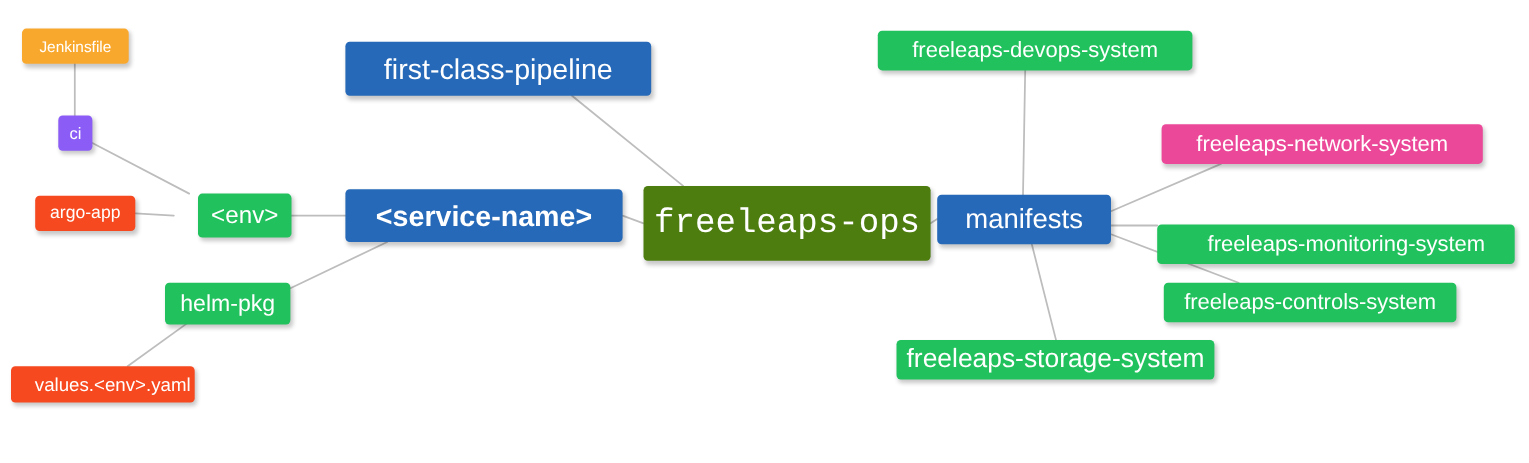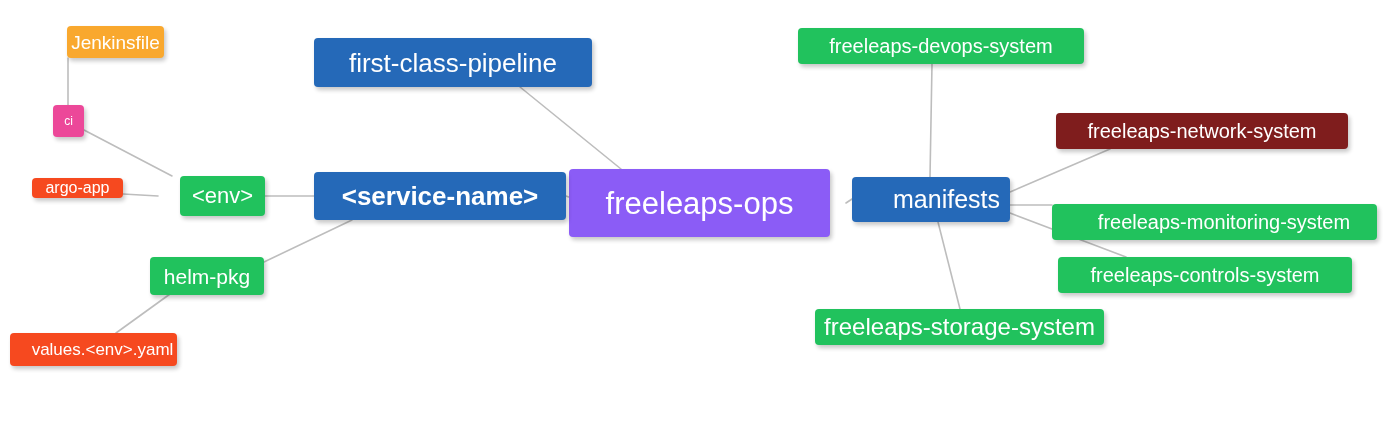--- a/index.html
+++ b/index.html
@@ -62,59 +62,59 @@
       <line x1="172" y1="176" x2="84" y2="130" stroke="#bdbdbd" stroke-width="1.6" stroke-linecap="round"></line>
       <line x1="68" y1="105" x2="68" y2="58" stroke="#bdbdbd" stroke-width="1.6" stroke-linecap="round"></line>
       <line x1="170" y1="294" x2="116" y2="333" stroke="#bdbdbd" stroke-width="1.6" stroke-linecap="round"></line>
       <line x1="930" y1="177" x2="932" y2="64" stroke="#bdbdbd" stroke-width="1.6" stroke-linecap="round"></line>
       <line x1="1010" y1="192" x2="1110" y2="149" stroke="#bdbdbd" stroke-width="1.6" stroke-linecap="round"></line>
       <line x1="1010" y1="205" x2="1052" y2="205" stroke="#bdbdbd" stroke-width="1.6" stroke-linecap="round"></line>
       <line x1="1010" y1="213" x2="1126" y2="257" stroke="#bdbdbd" stroke-width="1.6" stroke-linecap="round"></line>
       <line x1="938" y1="222" x2="960" y2="309" stroke="#bdbdbd" stroke-width="1.6" stroke-linecap="round"></line>
     </svg>
   <div id="node-layer">
-      <div class="mm-node" style="left: 569px; top: 169px; width: 261px; height: 68px; background: #8b5cf6; font-size: 31px;">
+      <div class="mm-node" style="left: 585px; top: 169px; width: 261px; height: 68px; background: #4d7c0f; font-size: 31px; font-family: Liberation Mono, monospace;">
         <span class="mm-label">freeleaps-ops</span>
       </div>
       <div class="mm-node" style="left: 314px; top: 172px; width: 252px; height: 48px; background: rgb(37, 105, 184); font-size: 26px; font-weight: bold;">
         <span class="mm-label">&lt;service-name&gt;</span>
       </div>
       <div class="mm-node" style="left: 314px; top: 38px; width: 278px; height: 49px; background: rgb(37, 105, 184); font-size: 26px;">
         <span class="mm-label">first-class-pipeline</span>
       </div>
       <div class="mm-node" style="left: 158px; top: 176px; width: 85px; height: 40px; background: rgb(33, 194, 93); font-size: 22px; margin-left: 22px;">
         <span class="mm-label">&lt;env&gt;</span>
       </div>
-      <div class="mm-node" style="left: 53px; top: 105px; width: 31px; height: 32px; background: #ec4899; font-size: 12px;">
+      <div class="mm-node" style="left: 53px; top: 105px; width: 31px; height: 32px; background: #8b5cf6; font-size: 15px;">
         <span class="mm-label">ci</span>
       </div>
-      <div class="mm-node" style="left: 20px; top: 26px; width: 97px; height: 32px; background: rgb(249, 168, 46); font-size: 19px; margin-left: 47px;">
+      <div class="mm-node" style="left: 20px; top: 26px; width: 97px; height: 32px; background: rgb(249, 168, 46); font-size: 14px;">
         <span class="mm-label">Jenkinsfile</span>
       </div>
-      <div class="mm-node" style="left: 32px; top: 178px; width: 91px; height: 20px; background: rgb(246, 73, 31); font-size: 16px;">
+      <div class="mm-node" style="left: 32px; top: 178px; width: 91px; height: 32px; background: rgb(246, 73, 31); font-size: 16px;">
         <span class="mm-label">argo-app</span>
       </div>
       <div class="mm-node" style="left: 150px; top: 257px; width: 114px; height: 38px; background: rgb(33, 194, 93); font-size: 21px;">
         <span class="mm-label">helm-pkg</span>
       </div>
       <div class="mm-node" style="left: 10px; top: 333px; width: 167px; height: 33px; background: rgb(246, 73, 31); font-size: 17px; padding-left: 28px;">
         <span class="mm-label">values.&lt;env&gt;.yaml</span>
       </div>
-      <div class="mm-node" style="left: 852px; top: 177px; width: 158px; height: 45px; background: rgb(37, 105, 184); font-size: 25px; justify-content: flex-end;">
+      <div class="mm-node" style="left: 852px; top: 177px; width: 158px; height: 45px; background: rgb(37, 105, 184); font-size: 25px;">
         <span class="mm-label">manifests</span>
       </div>
       <div class="mm-node" style="left: 798px; top: 28px; width: 286px; height: 36px; background: rgb(33, 194, 93); font-size: 20px;">
         <span class="mm-label">freeleaps-devops-system</span>
       </div>
-      <div class="mm-node" style="left: 1056px; top: 113px; width: 292px; height: 36px; background: #7f1d1d; font-size: 20px;">
+      <div class="mm-node" style="left: 1056px; top: 113px; width: 292px; height: 36px; background: #ec4899; font-size: 20px;">
         <span class="mm-label">freeleaps-network-system</span>
       </div>
       <div class="mm-node" style="left: 1052px; top: 204px; width: 325px; height: 36px; background: rgb(33, 194, 93); font-size: 20px; padding-left: 29px;">
         <span class="mm-label">freeleaps-monitoring-system</span>
       </div>
-      <div class="mm-node" style="left: 1058px; top: 257px; width: 294px; height: 36px; background: rgb(33, 194, 93); font-size: 20px;">
+      <div class="mm-node" style="left: 1058px; top: 257px; width: 266px; height: 36px; background: rgb(33, 194, 93); font-size: 20px;">
         <span class="mm-label">freeleaps-controls-system</span>
       </div>
       <div class="mm-node" style="left: 815px; top: 309px; width: 289px; height: 36px; background: rgb(33, 194, 93); font-size: 24px;">
         <span class="mm-label">freeleaps-storage-system</span>
       </div>
     </div>
 </div>
 
 </body></html>

